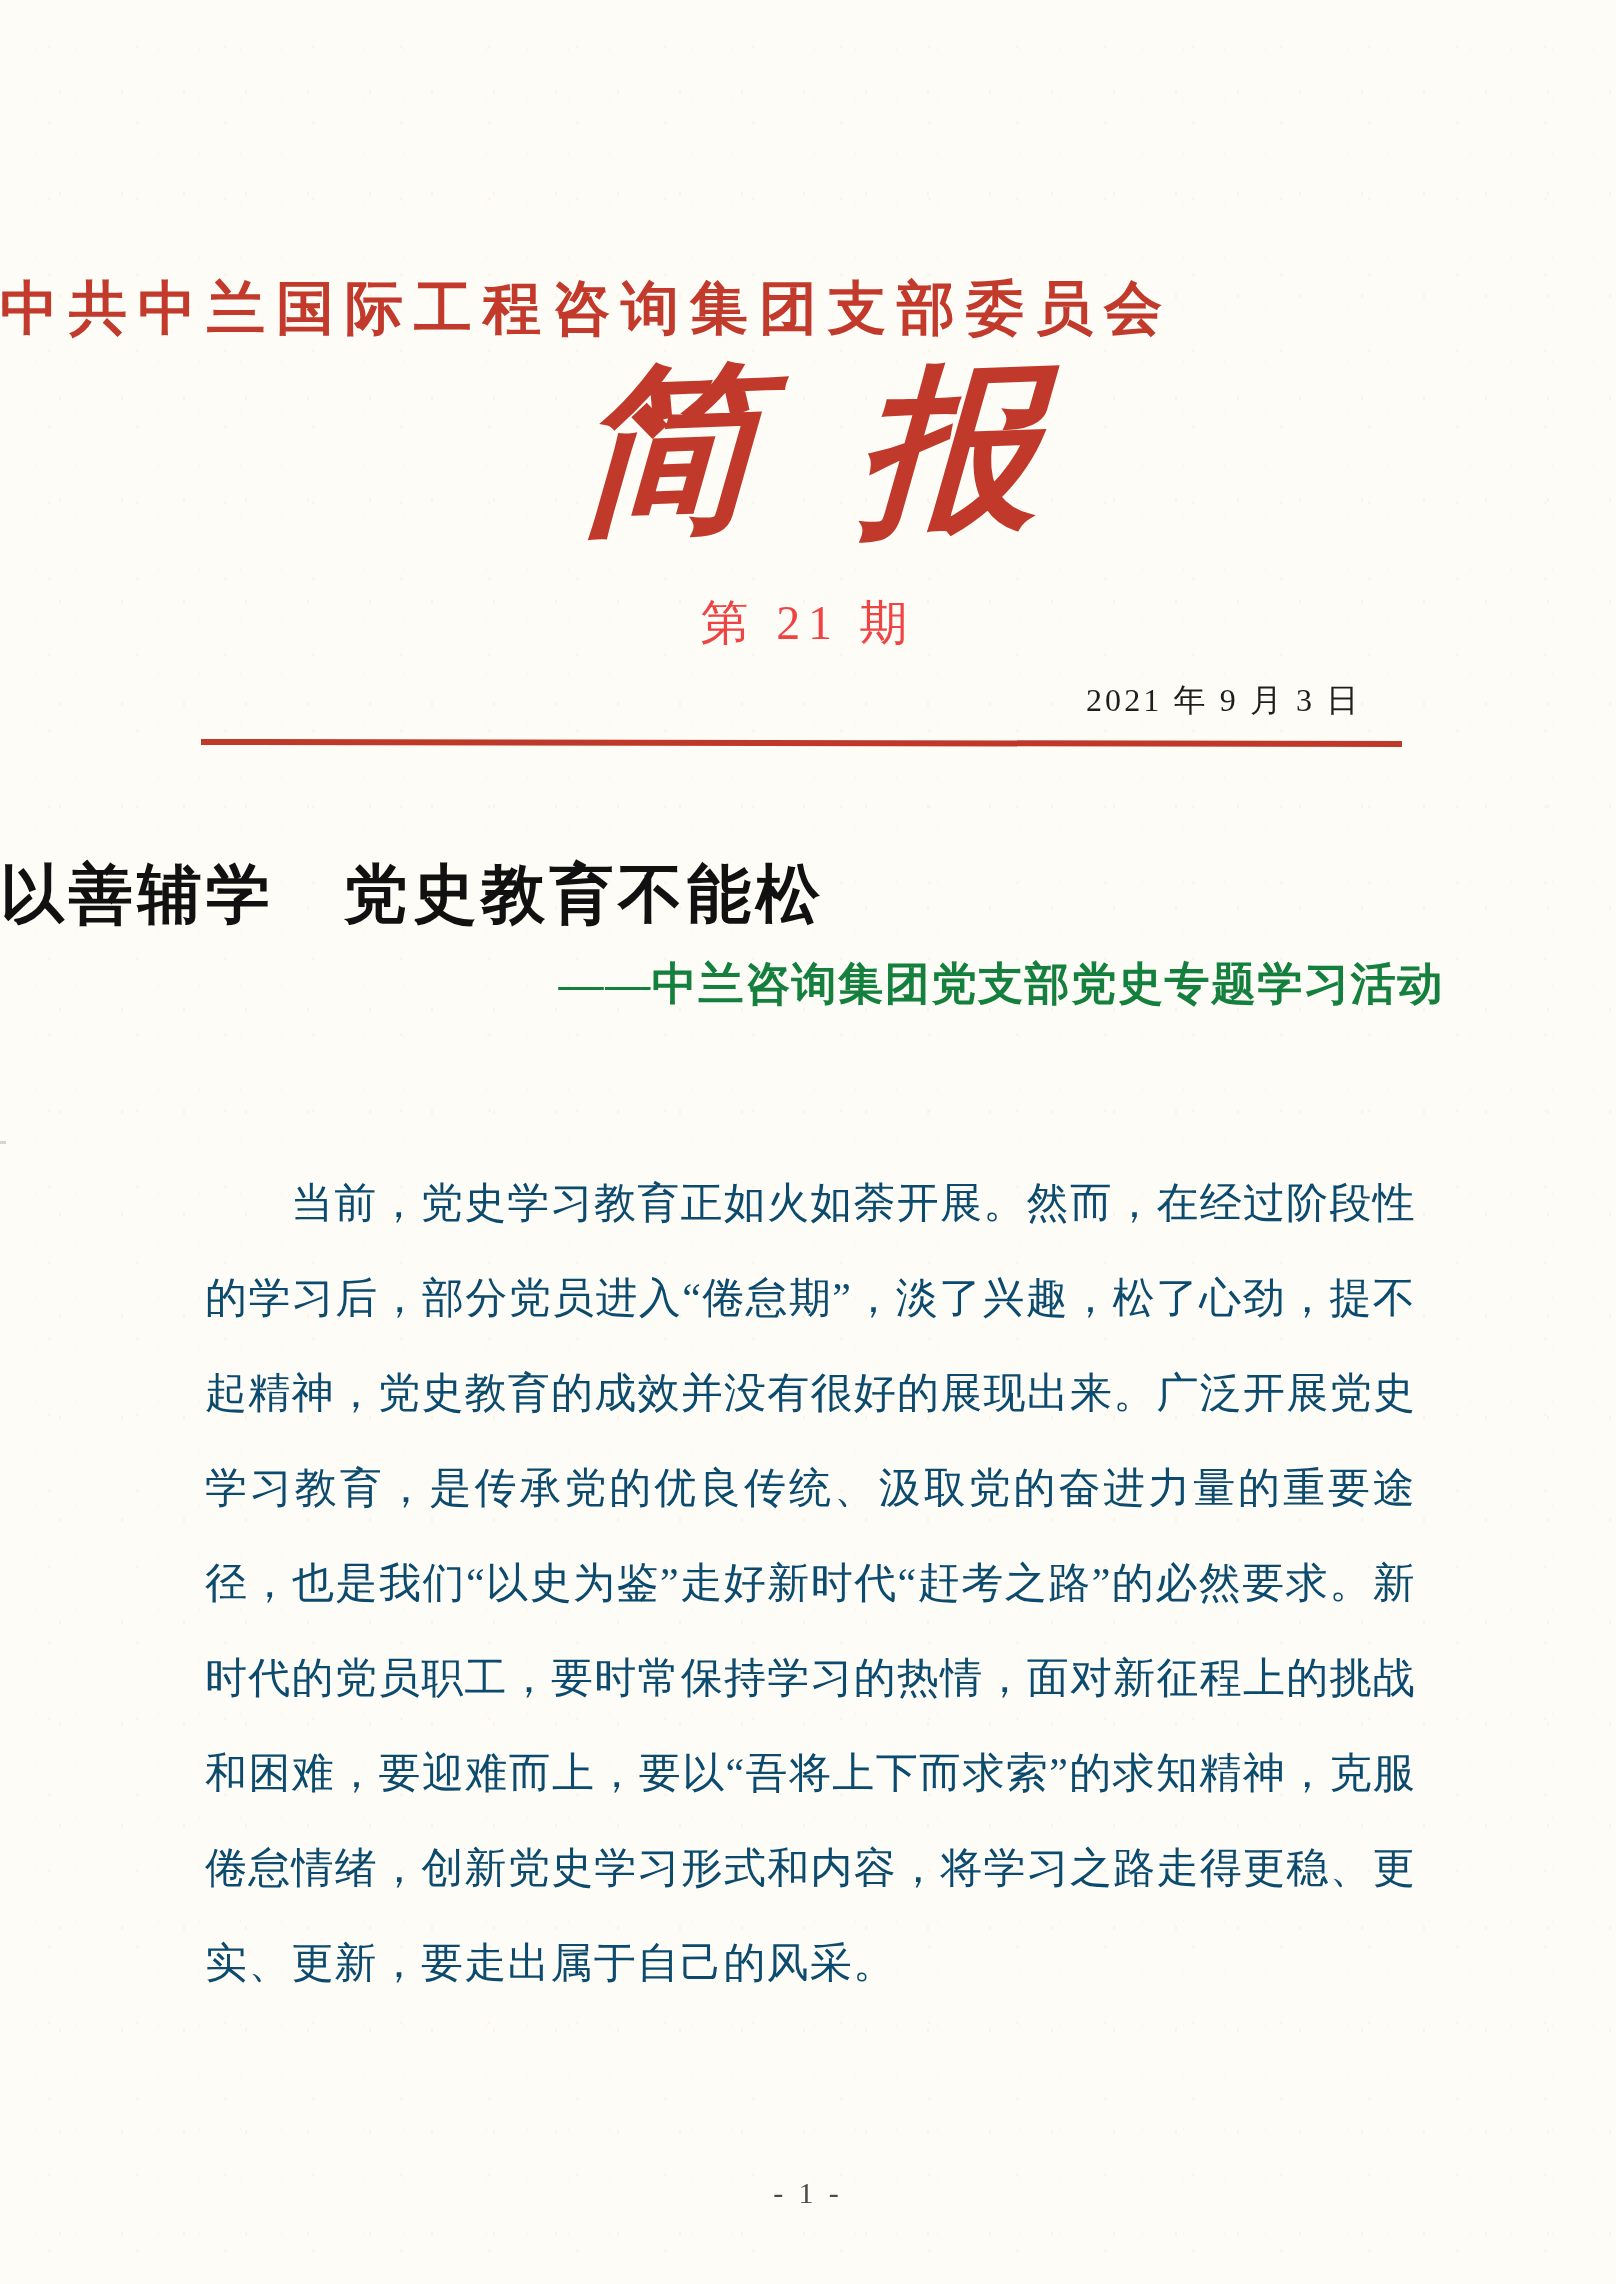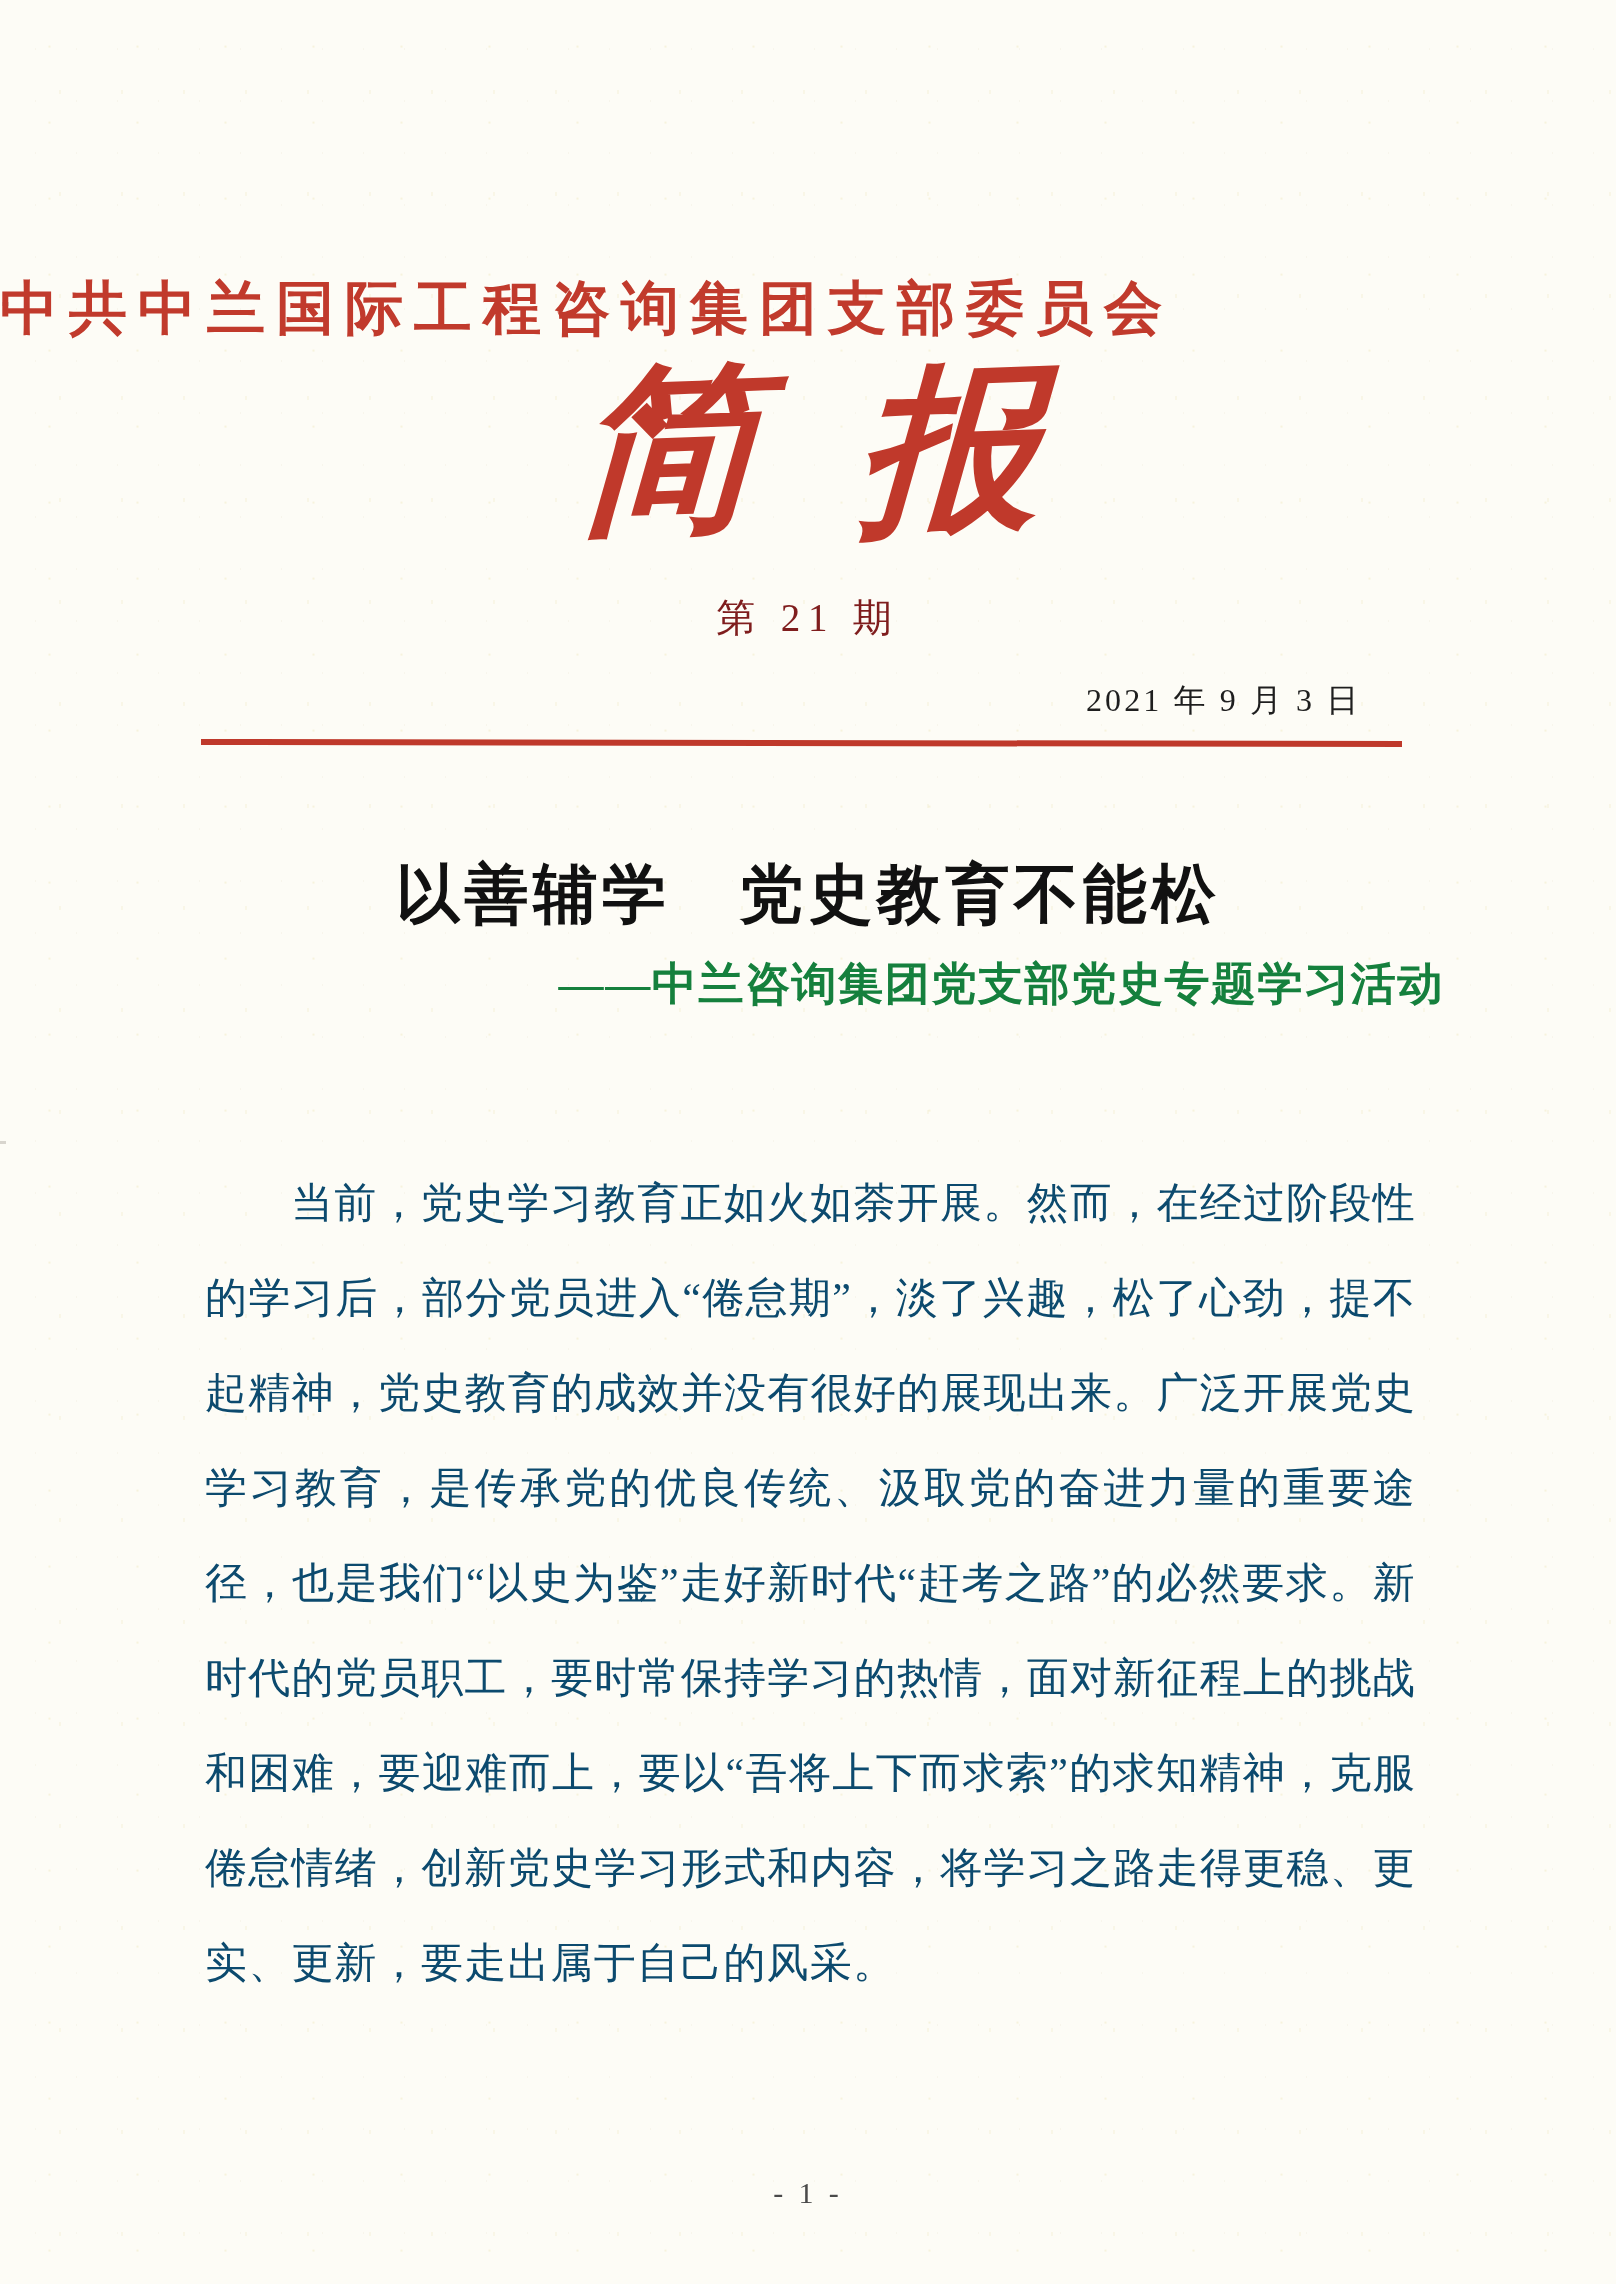--- a/index.html
+++ b/index.html
@@ -60,23 +60,23 @@
     white-space: nowrap;
   }
   .masthead .cal-char { display: inline-block; transform: skewX(-4deg) rotate(-2deg); }
   .masthead .cal-gap { display: inline-block; width: 100px; }
 
   .issue-line {
     position: absolute;
     top: 591px;
     left: 0; right: 0;
     text-align: center;
-    font-size: 39px;
+    font-size: 48px;
     letter-spacing: 7.8px;
-    color: #7f1d1d;
+    color: #ef4444;
     white-space: nowrap;
   }
   .date-line {
     position: absolute;
     top: 679px;
     left: 1086px;
     font-size: 32px;
     letter-spacing: 3.1px;
     color: #1e1e1e;
     white-space: nowrap;
@@ -87,21 +87,20 @@
     left: 201px;
     width: 1201px;
     height: 5.5px;
     background: #bf392b;
     transform: rotate(0.1deg);
   }
   .article-title {
     position: absolute;
     top: 851px;
     left: 0; right: 0;
-    text-align: center;
     font-weight: 800;
     font-size: 64px;
     letter-spacing: 4.7px;
     color: #111;
     white-space: nowrap;
   }
   .article-subtitle {
     position: absolute;
     top: 954px;
     right: 172px;

